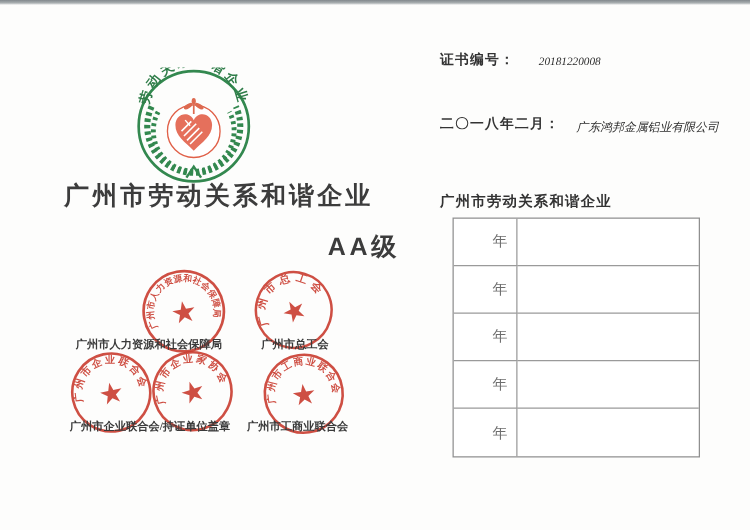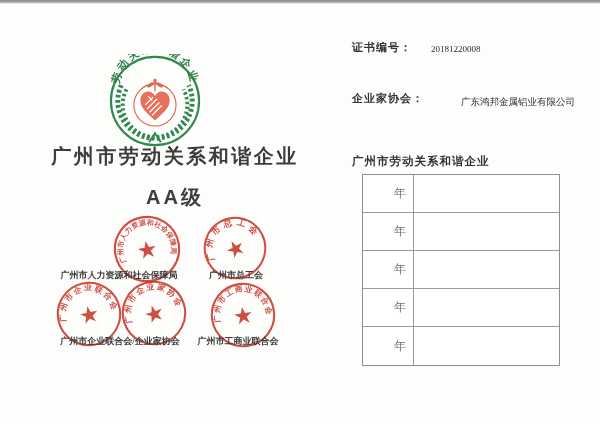--- a/index.html
+++ b/index.html
@@ -11,21 +11,21 @@
     position:absolute;left:0;top:0;width:600px;height:4px;
     background:linear-gradient(to bottom,#82888c 0%,#aab0b2 60%,rgba(255,255,255,0) 100%);
   }
   .abs{position:absolute;}
   
   .title-line1{
     left:30px;top:143px;width:290px;text-align:center;
     font-size:20px;font-weight:700;color:#3c3c3c;letter-spacing:2.5px;
   }
   .title-line2{
-    left:30px;top:184px;width:290px;text-align:center;
+    left:30px;top:184px;width:290px;text-align:right;
     font-size:20px;font-weight:700;color:#3c3c3c;letter-spacing:3px;
   }
   .seal{z-index:1;}
   .seal svg{display:block;}
   .seal-text{fill:#c8372a;font-weight:bold;font-family:"Liberation Sans",sans-serif;}
   .seal-star{fill:#c8372a;}
   .seal-label{
     z-index:2;text-align:center;font-size:9px;font-weight:700;color:#3a3a3a;
     font-family:"Liberation Serif",serif;
   }
@@ -33,21 +33,21 @@
     left:110px;top:362px;width:140px;text-align:center;
     font-size:11px;color:#4c4c4c;letter-spacing:2px;
     font-family:"Liberation Serif",serif;
   }
   
   .field-label{
     font-size:11px;font-weight:700;color:#333;letter-spacing:1px;
     font-family:"Liberation Serif",serif;
   }
   .field-value{
-    font-family:"Liberation Serif",serif;color:#2d2d2d;
+    font-family:"Liberation Serif",serif;color:#2d2d2d;font-style:italic;
   }
   .cert-no-label{left:352px;top:40px;}
   .cert-no-value{left:431px;top:44px;font-size:9px;}
   .stamp-label{left:352px;top:91px;}
   .stamp-value{left:438px;top:96px;font-size:9.5px;margin-left:23px;}
   .table-note{left:352px;top:154px;font-size:11.5px;}
   .verify-table{
     left:362px;top:174px;width:196px;
     display:grid;grid-template-columns:51px 1fr;grid-auto-rows:38px;
     border:1px solid #8f8f8f;background:#fff;
@@ -163,28 +163,28 @@
         <text class="seal-text" font-size="8.2" letter-spacing="1.5">
           <textPath href="#sealArc5" startOffset="50%" text-anchor="middle">广州市工商业联合会</textPath>
         </text>
         <text class="seal-star" x="36" y="45" text-anchor="middle" font-size="24">★</text>
       </g>
     </svg>
   </div>
 
   <div class="abs seal-label" style="left:39px;top:269px;width:160px;">广州市人力资源和社会保障局</div>
   <div class="abs seal-label" style="left:196px;top:269px;width:80px;">广州市总工会</div>
-  <div class="abs seal-label" style="left:38px;top:335px;width:164px;">广州市企业联合会/企业家协会</div>
+  <div class="abs seal-label" style="left:38px;top:335px;width:164px;">广州市企业联合会/持证单位盖章</div>
   <div class="abs seal-label" style="left:188px;top:335px;width:100px;">广州市工商业联合会</div>
 
 
   <div class="abs field-label cert-no-label">证书编号：</div>
   <div class="abs field-value cert-no-value">20181220008</div>
 
-  <div class="abs field-label stamp-label">企业家协会：</div>
+  <div class="abs field-label stamp-label">二〇一八年二月：</div>
   <div class="abs field-value stamp-value">广东鸿邦金属铝业有限公司</div>
 
   <div class="abs field-label table-note">广州市劳动关系和谐企业</div>
 
   <div class="abs verify-table">
     <div class="tcell year">年</div>
     <div class="tcell"></div>
 
     <div class="tcell year">年</div>
     <div class="tcell"></div>

